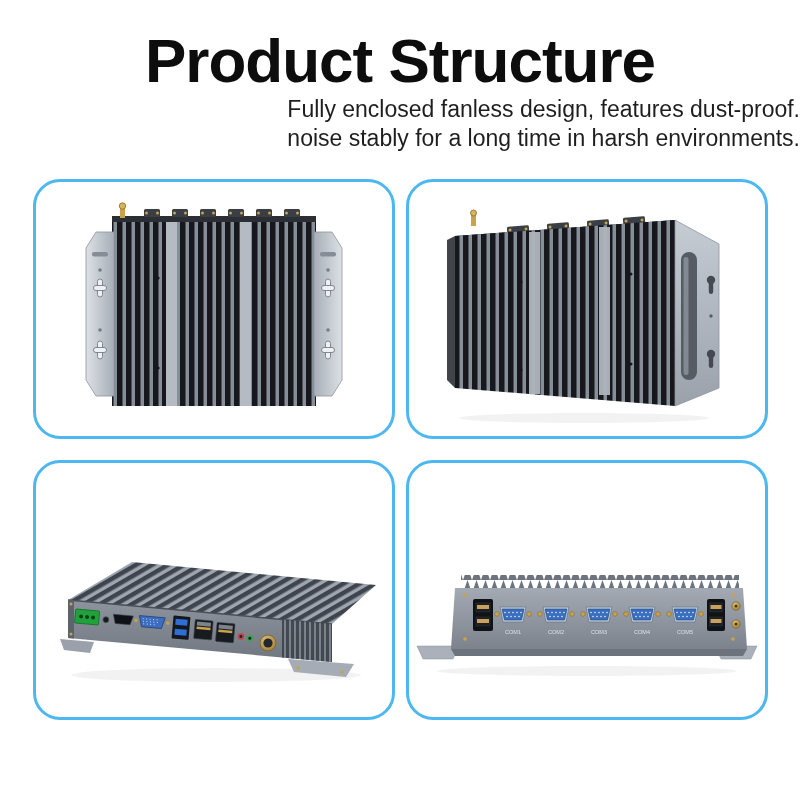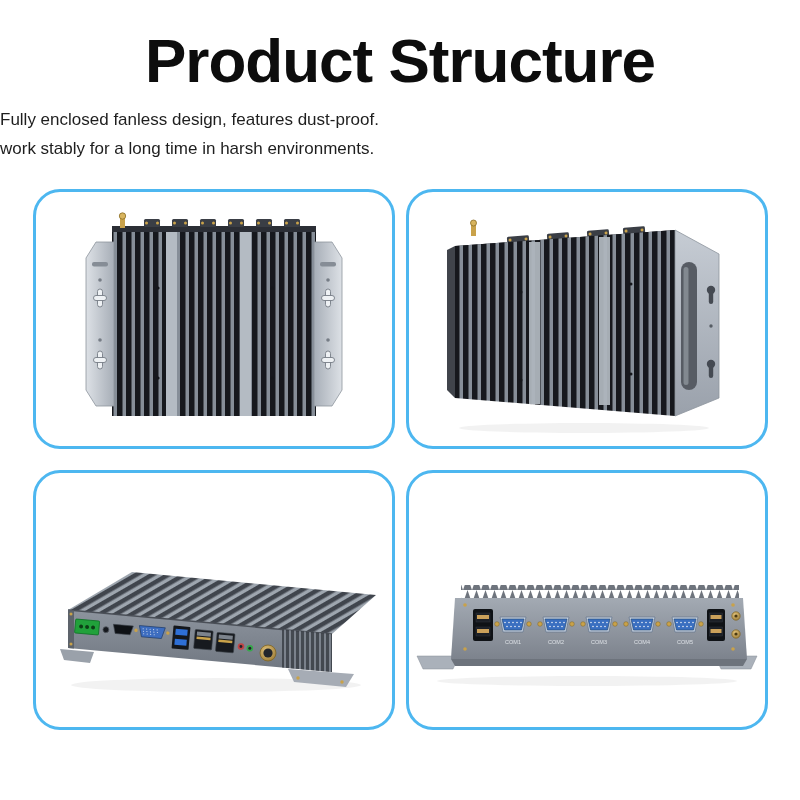--- a/index.html
+++ b/index.html
@@ -4,22 +4,22 @@
 <style>
   html,body{margin:0;padding:0;background:#fff;}
   body{width:800px;height:800px;overflow:hidden;font-family:"Liberation Sans",sans-serif;}
   .page{width:800px;height:800px;background:#fff;}
   h1.title{
     margin:0;padding-top:26px;text-align:center;
     font-size:62px;line-height:1.12;font-weight:bold;letter-spacing:-1px;
     color:var(--title-color,#0d0d0d);
   }
   .subtitle{
-    margin-top:10px;text-align:left;
-    font-size:17px;line-height:29px;color:var(--text-color,#1e1e1e);
+    text-align:right;
+    font-size:23px;line-height:29px;color:var(--text-color,#1e1e1e);
   }
   .gallery{
     margin-top:26px;display:grid;
     grid-template-columns:repeat(2,362px);
     column-gap:11px;row-gap:21px;justify-content:center;
   }
   .card{
     width:362px;height:260px;box-sizing:border-box;background:#fff;
     border:3px solid var(--accent-border,#4db7f0);border-radius:27px;
     overflow:hidden;display:flex;align-items:center;justify-content:center;
@@ -74,21 +74,21 @@
     </radialGradient>
   </defs>
 </svg>
 
 <div class="page">
 
   <h1 class="title">Product Structure</h1>
 
   <div class="subtitle">
     <div>Fully enclosed fanless design, features dust-proof.</div>
-    <div>work stably for a long time in harsh environments.</div>
+    <div>noise stably for a long time in harsh environments.</div>
   </div>
 
   <div class="gallery">
 
     <div class="card" aria-label="Fanless finned heatsink chassis, top view with wall-mount brackets and antenna connector">
       <svg viewBox="0 0 356 254">
 
         <rect x="76" y="34" width="204" height="8" fill="#2b2e35"></rect>
         <g>
           <rect x="84" y="24" width="5" height="12" fill="#c9a24a"></rect>

